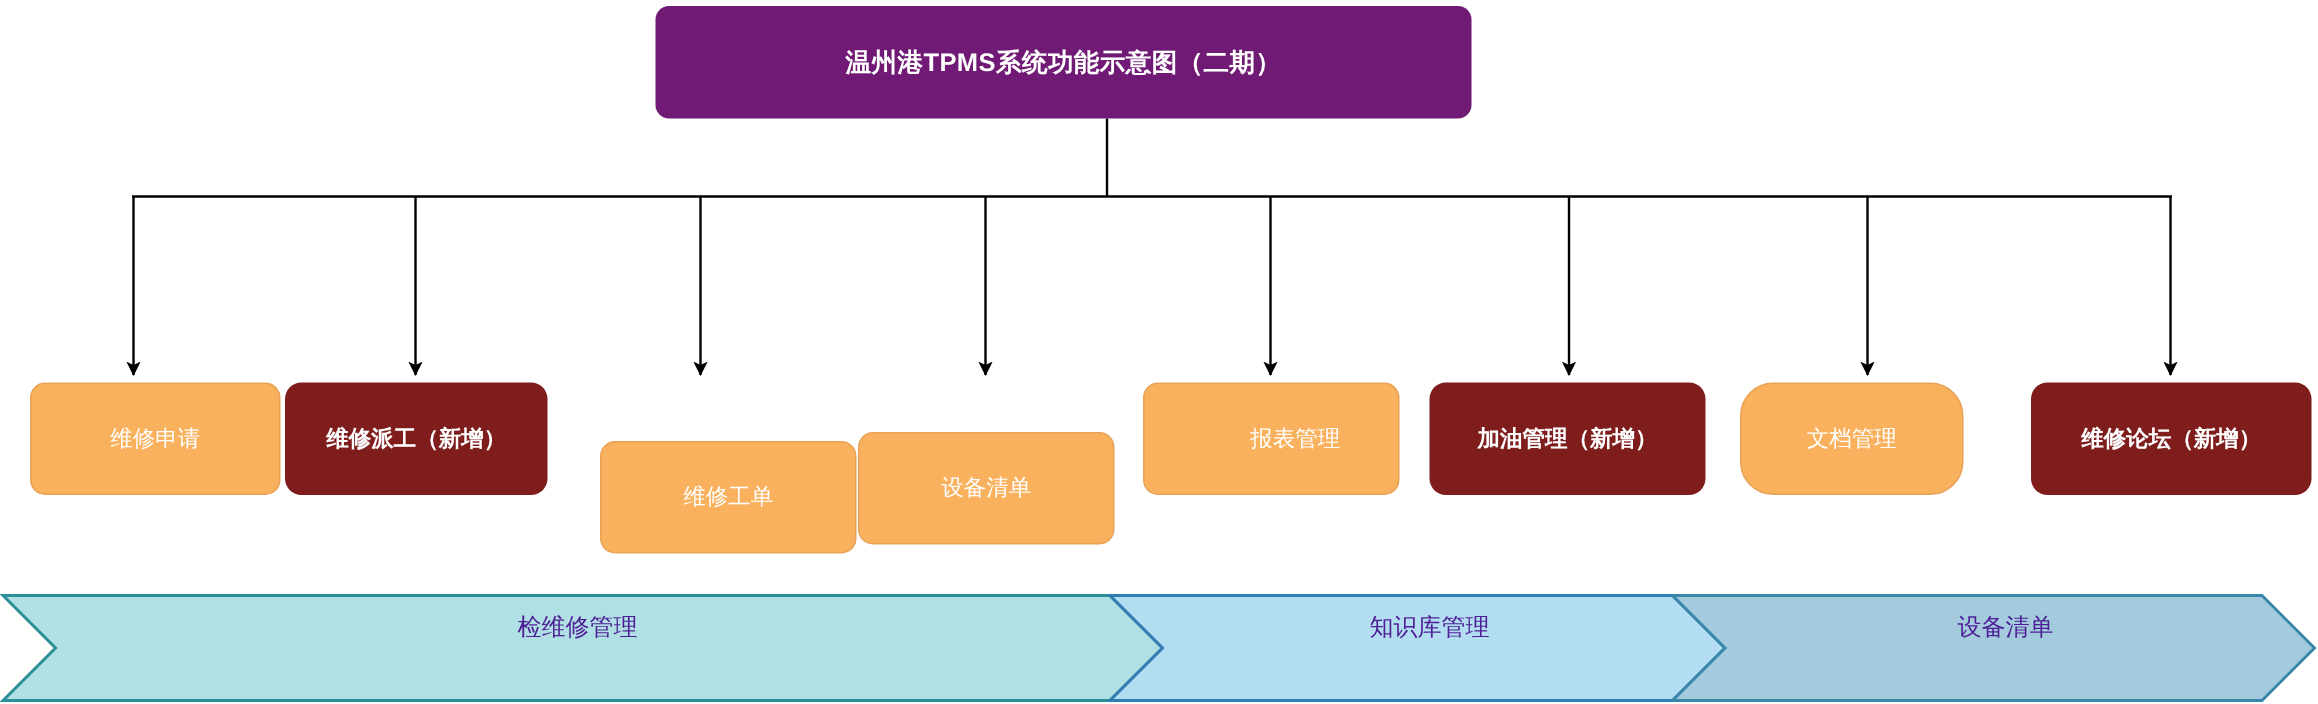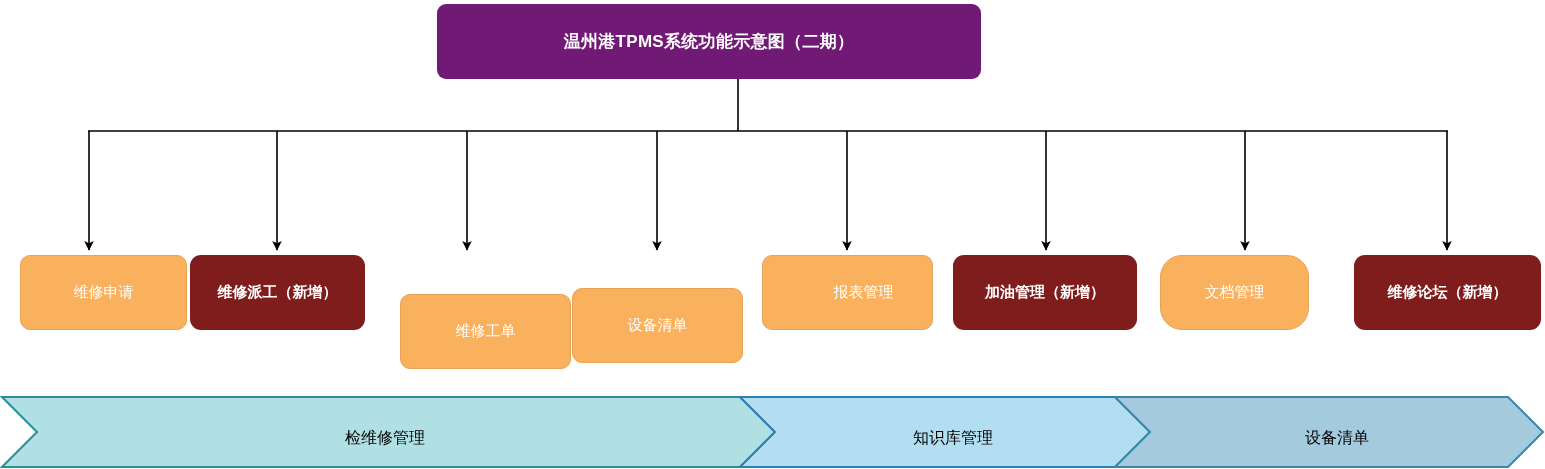--- a/index.html
+++ b/index.html
@@ -89,22 +89,22 @@
   
   #chevron-band {
     position: absolute;
     left: 0;
     top: 395px;
     width: 1545px;
     height: 74px;
   }
   .chevron-label {
     position: absolute;
-    top: 428px;
-    color: #000000;
+    top: 408px;
+    color: #4c1d95;
     font-size: 16px;
     white-space: nowrap;
     transform: translateX(-50%);
   }
 </style>
 </head>
 <body>
 
 <div id="diagram-root">
 

